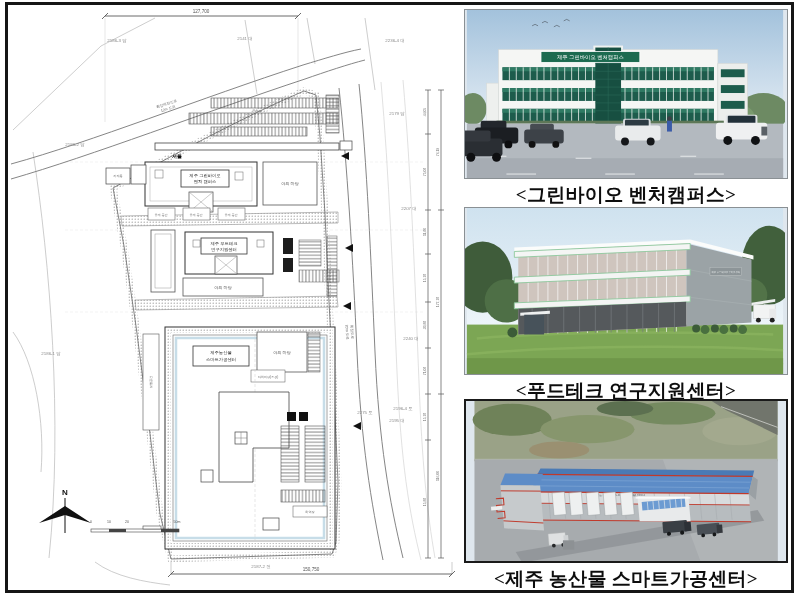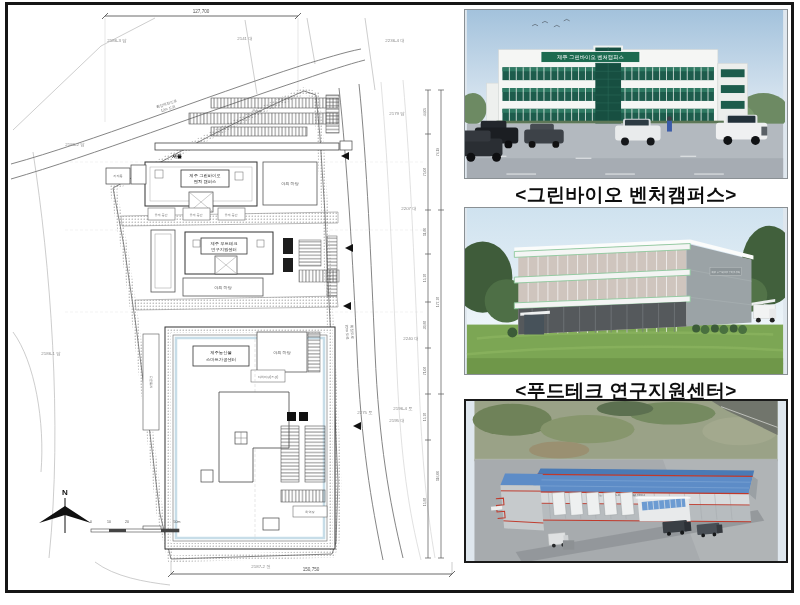--- a/index.html
+++ b/index.html
@@ -4,21 +4,21 @@
 <style>
   html,body{margin:0;padding:0;background:#ffffff;}
   body{width:800px;height:605px;position:relative;font-family:"Liberation Sans",sans-serif;overflow:hidden;}
   .frame{position:absolute;left:5px;top:2px;width:789px;height:591px;border:3px solid #161616;box-sizing:border-box;background:#fff;}
   .plan{position:absolute;left:2px;top:1px;width:452px;height:582px;}
   .plan svg{display:block;}
   .photo{position:absolute;left:456px;width:324px;margin:0;}
   .photo .img{width:322px;border:1px solid #8a9094;background:#dfe7ee;}
   .photo .img svg{display:block;}
   #photo3 .img{border:2px solid #1a1a1a;width:320px;}
-  .cap{display:block;text-align:center;font-size:19px;font-weight:600;letter-spacing:0.3px;color:#0d0d0d;margin-top:5px;line-height:21px;}
+  .cap{display:block;text-align:center;font-size:19px;font-weight:600;letter-spacing:0.3px;color:#0d0d0d;margin-top:5px;line-height:21px;font-family:Liberation Serif, serif;}
   
   text{font-family:"Liberation Sans",sans-serif;}
   .t-parcel{font-size:4.4px;fill:#8a8a8a;}
   .t-dim{font-size:4.6px;fill:#555;}
   .t-dims{font-size:3.4px;fill:#777;}
   .t-bldg{font-size:4.3px;fill:#1c1c1c;}
   .t-area{font-size:4.1px;fill:#555;}
   .t-tiny{font-size:3.1px;fill:#666;}
   .t-road{font-size:3.6px;fill:#666;}
   .t-scale{font-size:3.5px;fill:#555;}
@@ -505,15 +505,16 @@
           <g>
             <rect x="76" y="134" width="18" height="12" fill="#dfe1e2" stroke="#b9bcbd" stroke-width="0.4"></rect>
             <rect x="92" y="137" width="5" height="9" fill="#cfd2d4"></rect>
             <circle cx="81" cy="147" r="2" fill="#26282a"></circle>
               <circle cx="91" cy="147" r="2" fill="#26282a"></circle>
           </g>
         </g>
         <rect x="94" y="148" width="12" height="10" fill="#8d9194"></rect>
       </svg>
     </div>
+    <figcaption class="cap">&lt;제주 농산물 스마트가공센터&gt;</figcaption>
   </figure>
 
 </div>
 
 </body></html>

